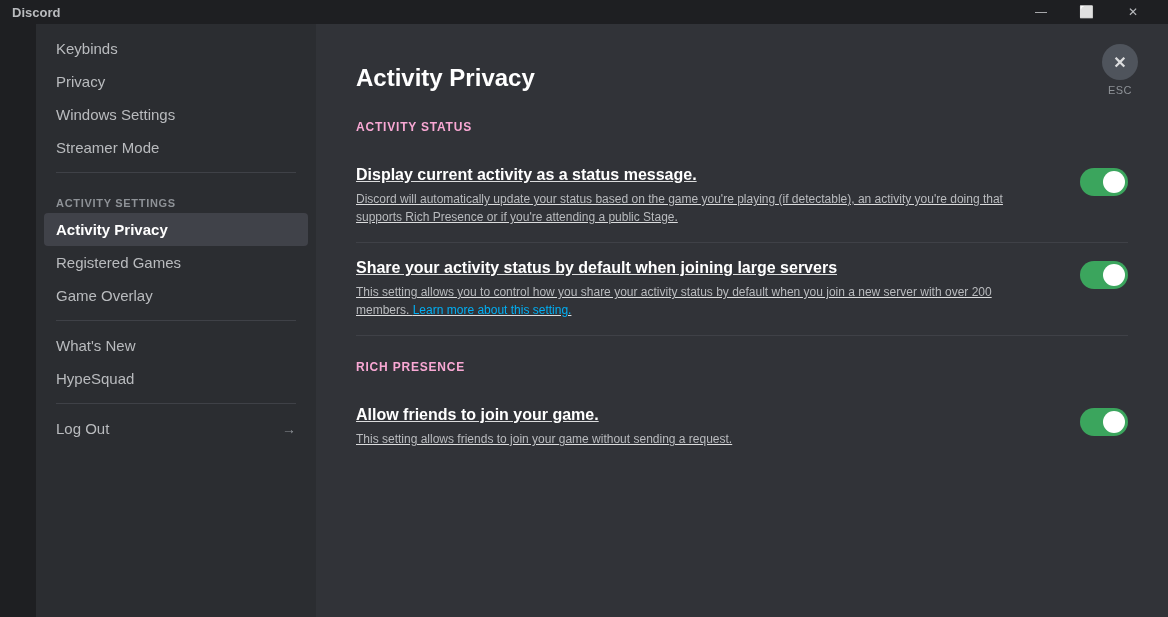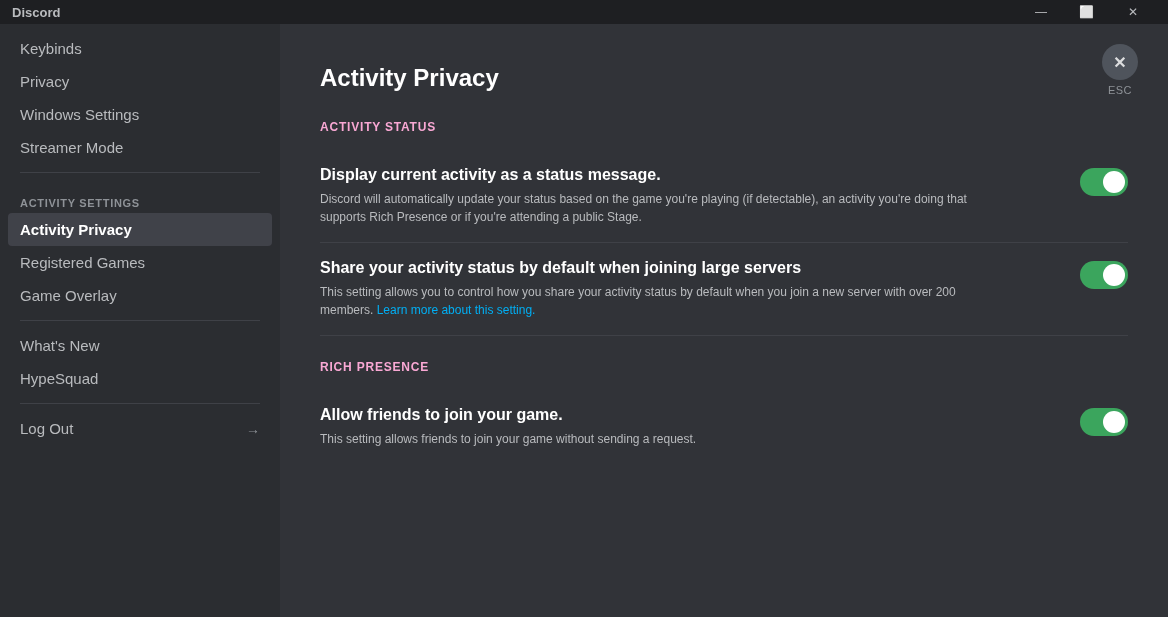--- a/index.html
+++ b/index.html
@@ -45,20 +45,21 @@
       color: #b9bbbe;
       cursor: pointer;
       font-size: 12px;
     }
 
     
     .app-body {
       display: flex;
       flex: 1;
       overflow: hidden;
+      margin-left: 36px;
     }
 
     
     .sidebar {
       width: 280px;
       background: #2b2d31;
       padding: 8px 8px;
       overflow-y: auto;
       flex-shrink: 0;
     }
@@ -117,20 +118,21 @@
       margin-bottom: 16px;
     }
 
     .setting-row {
       display: flex;
       align-items: flex-start;
       justify-content: flex-start;
       padding: 16px 0;
       border-bottom: 1px solid #3f4147;
       gap: 4px;
+      text-decoration: underline;
     }
 
     .setting-row:last-child {
       border-bottom: none;
     }
 
     .setting-info {
       flex: 1;
     }
 

